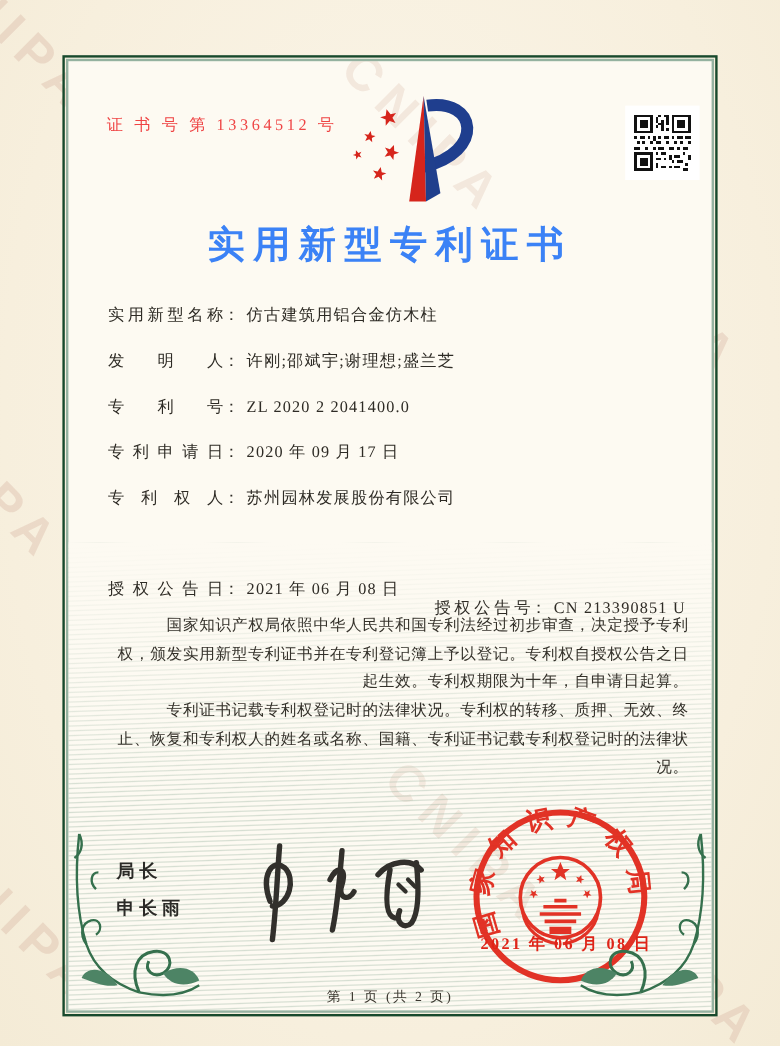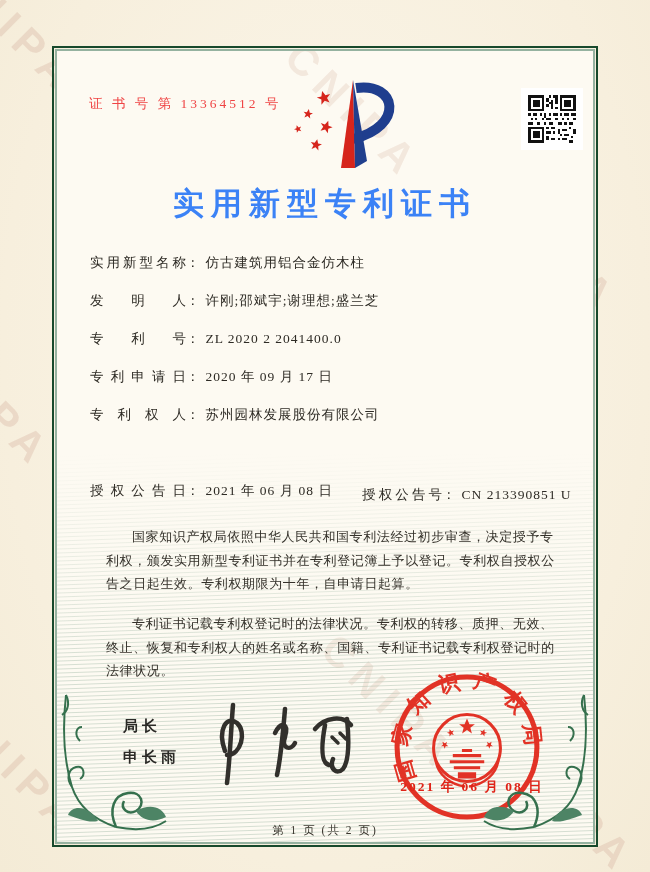--- a/index.html
+++ b/index.html
@@ -31,28 +31,28 @@
   .logo{position:absolute;left:222px;top:24px;width:128px;height:106px;}
   .qr{position:absolute;left:467px;top:40px;width:56px;height:56px;background:#fff;
       box-shadow:0 0 0 3px #fff;}
   .title{position:absolute;left:0;top:132px;width:100%;text-align:center;
       font-size:31px;font-weight:bold;letter-spacing:7px;color:#3b82f6;}
   .frow{position:absolute;left:33px;font-size:13.5px;color:#2e2b25;white-space:nowrap;}
   .flabel{display:inline-block;width:96px;text-align:justify;text-align-last:justify;
       vertical-align:bottom;}
   .fcolon{margin-right:6px;}
   .fvalue{letter-spacing:1px;}
-  .grant2{position:absolute;left:238px;top:4px;padding-left:34px;}
+  .grant2{position:absolute;left:238px;top:16px;padding-left:34px;}
   .grant2 .flabel{width:80px;}
   .paras{position:absolute;left:33px;top:458px;width:484px;font-size:13px;
       line-height:1.82;color:#34312a;letter-spacing:.6px;}
-  .paras p{margin:16px;text-indent:2em;}
+  .paras p{margin:0;text-indent:2em;text-align:right;}
   .director{position:absolute;left:40px;top:666px;
       font-family:"Liberation Sans","DejaVu Sans",sans-serif;
-      font-weight:bold;font-size:15px;letter-spacing:4px;color:#2b2a27;margin-left:26px;}
+      font-weight:bold;font-size:15px;letter-spacing:4px;color:#2b2a27;}
   .director div{margin-bottom:12px;}
   .sig{position:absolute;left:140px;top:648px;width:168px;height:96px;}
   .seal{position:absolute;left:334px;top:620px;width:152px;height:152px;opacity:.94;}
   .seal-date{position:absolute;left:327px;top:727px;width:176px;text-align:center;
       font-size:13.5px;font-weight:bold;letter-spacing:2px;color:#df2418;}
   .footer{position:absolute;left:0;top:772px;width:100%;text-align:center;
       font-size:11.5px;letter-spacing:2px;color:#3a362e;}
   .flourish{position:absolute;width:112px;height:150px;bottom:1px;}
   .flourish.bl{left:1px;}
   .flourish.br{right:1px;transform:scaleX(-1);}

